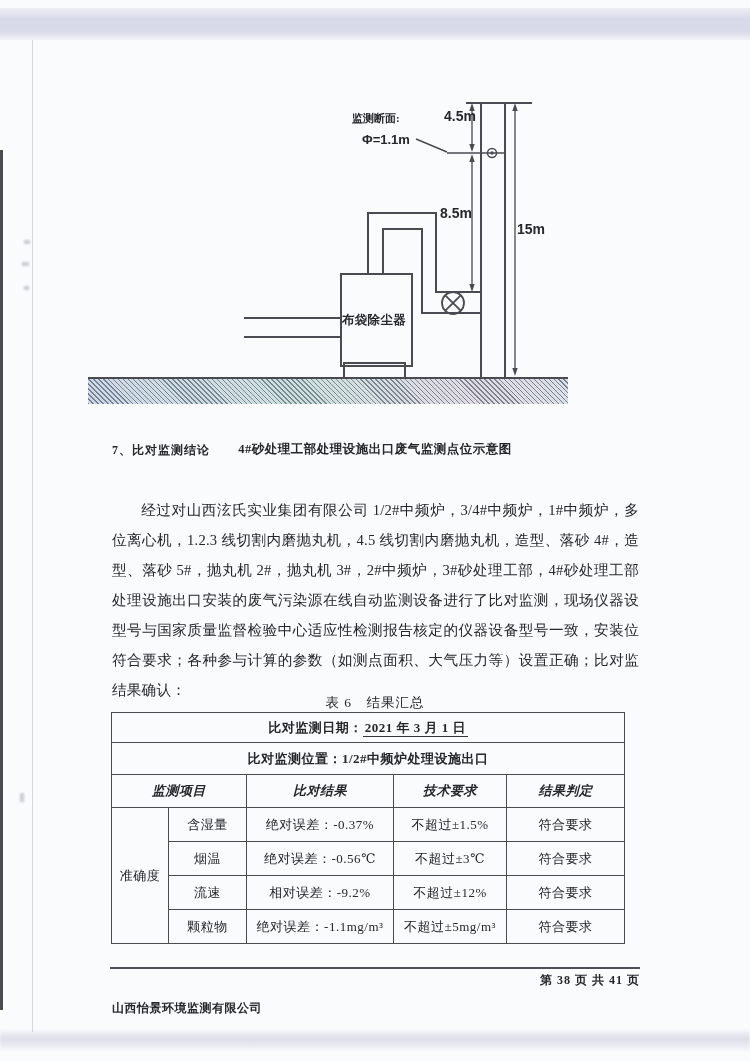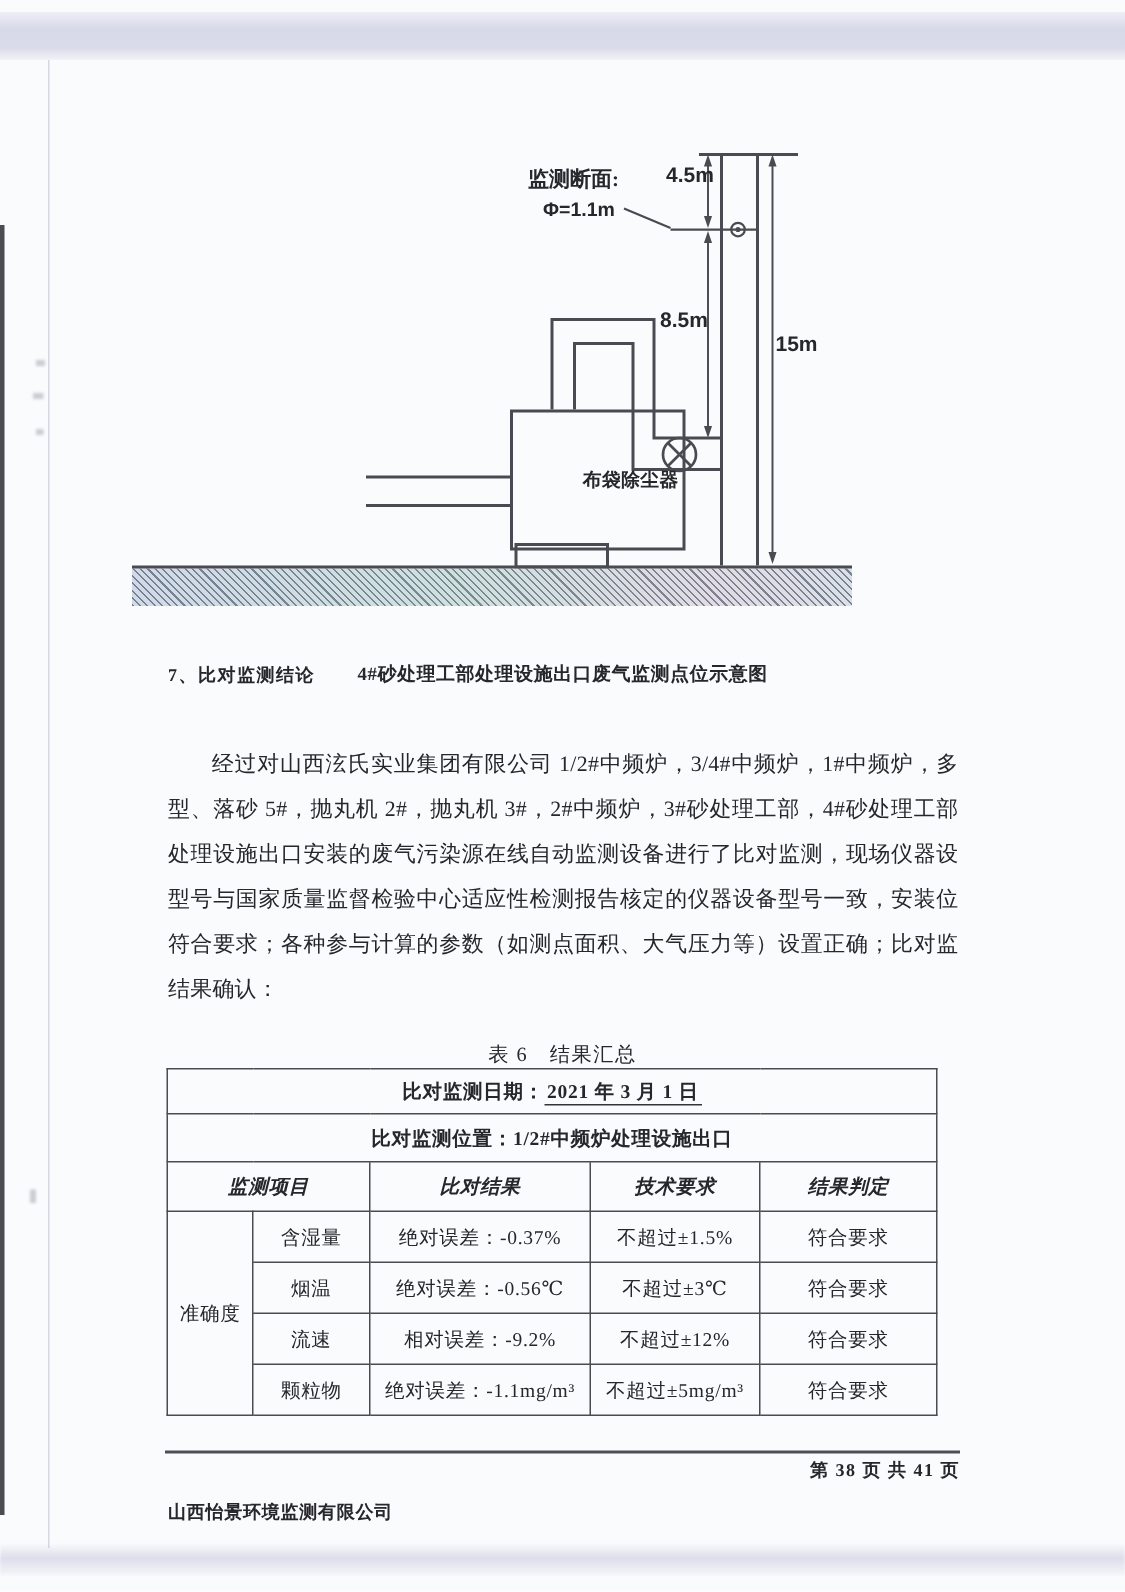--- a/index.html
+++ b/index.html
@@ -14,23 +14,23 @@
     background:linear-gradient(180deg,rgba(214,215,232,.35),#d8d9e8 35%,#dadbe9 75%,rgba(218,219,233,.25));}
   .band-bottom{position:absolute;left:0;top:1030px;width:750px;height:20px;
     background:linear-gradient(180deg,rgba(216,217,232,.15),#dcdde9 45%,rgba(220,221,234,.2));
     filter:blur(1px);}
   .edge-strip{position:absolute;left:0;top:150px;width:3px;height:860px;background:#2b2b33;opacity:.85;}
   .fold-line{position:absolute;left:32px;top:40px;width:1px;height:992px;background:rgba(170,172,190,.45);}
   .smudge{position:absolute;background:rgba(105,105,118,.32);filter:blur(1px);}
 
   
   .diagram-svg{position:absolute;left:0;top:0;width:750px;height:430px;}
-  .dbox{position:absolute;border:2px solid #4a4a52;display:flex;align-items:center;justify-content:center;padding-left:44px;}
+  .dbox{position:absolute;border:2px solid #4a4a52;display:flex;align-items:center;}
   .dbox span{font-size:12.5px;font-weight:600;white-space:nowrap;letter-spacing:.3px;}
-  .dlabel{position:absolute;font-size:14px;font-weight:600;white-space:nowrap;}
+  .dlabel{position:absolute;font-size:11px;font-weight:600;white-space:nowrap;}
   .dnum{position:absolute;font-family:"Liberation Sans","DejaVu Sans",sans-serif;
     font-size:14px;font-weight:600;white-space:nowrap;}
   .ground{position:absolute;left:88px;top:377px;width:480px;height:27px;
     border-top:2px solid #4a4a52;box-sizing:border-box;
     background:
       linear-gradient(90deg,rgba(120,150,205,.18),rgba(130,195,175,.22) 45%,rgba(200,155,185,.16) 80%,rgba(150,160,200,.12)),
       repeating-linear-gradient(45deg,#727c88 0px,#727c88 1px,#e5e8ec 1px,#e5e8ec 3.5px);}
 
   .caption{position:absolute;left:0;top:441px;width:750px;text-align:center;
     font-size:12.5px;font-weight:700;letter-spacing:.5px;}
@@ -126,20 +126,21 @@
   <div class="dnum" style="left:440px;top:205px;">8.5m</div>
   <div class="dnum" style="left:517px;top:221px;">15m</div>
 
   <div class="ground"></div>
 
   <div class="caption">4#砂处理工部处理设施出口废气监测点位示意图</div>
   <div class="heading">7、比对监测结论</div>
 
   <div class="para">
     <div class="pline jl indent">经过对山西泫氏实业集团有限公司 1/2#中频炉，3/4#中频炉，1#中频炉，多工</div>
+    <div class="pline jl">位离心机，1.2.3 线切割内磨抛丸机，4.5 线切割内磨抛丸机，造型、落砂 4#，造</div>
     <div class="pline jl">型、落砂 5#，抛丸机 2#，抛丸机 3#，2#中频炉，3#砂处理工部，4#砂处理工部等</div>
     <div class="pline jl">处理设施出口安装的废气污染源在线自动监测设备进行了比对监测，现场仪器设备</div>
     <div class="pline jl">型号与国家质量监督检验中心适应性检测报告核定的仪器设备型号一致，安装位置</div>
     <div class="pline jl">符合要求；各种参与计算的参数（如测点面积、大气压力等）设置正确；比对监测</div>
     <div class="pline">结果确认：</div>
   </div>
 
   <div class="tbl-title">表 6　结果汇总</div>
 
   <table class="rtable">

